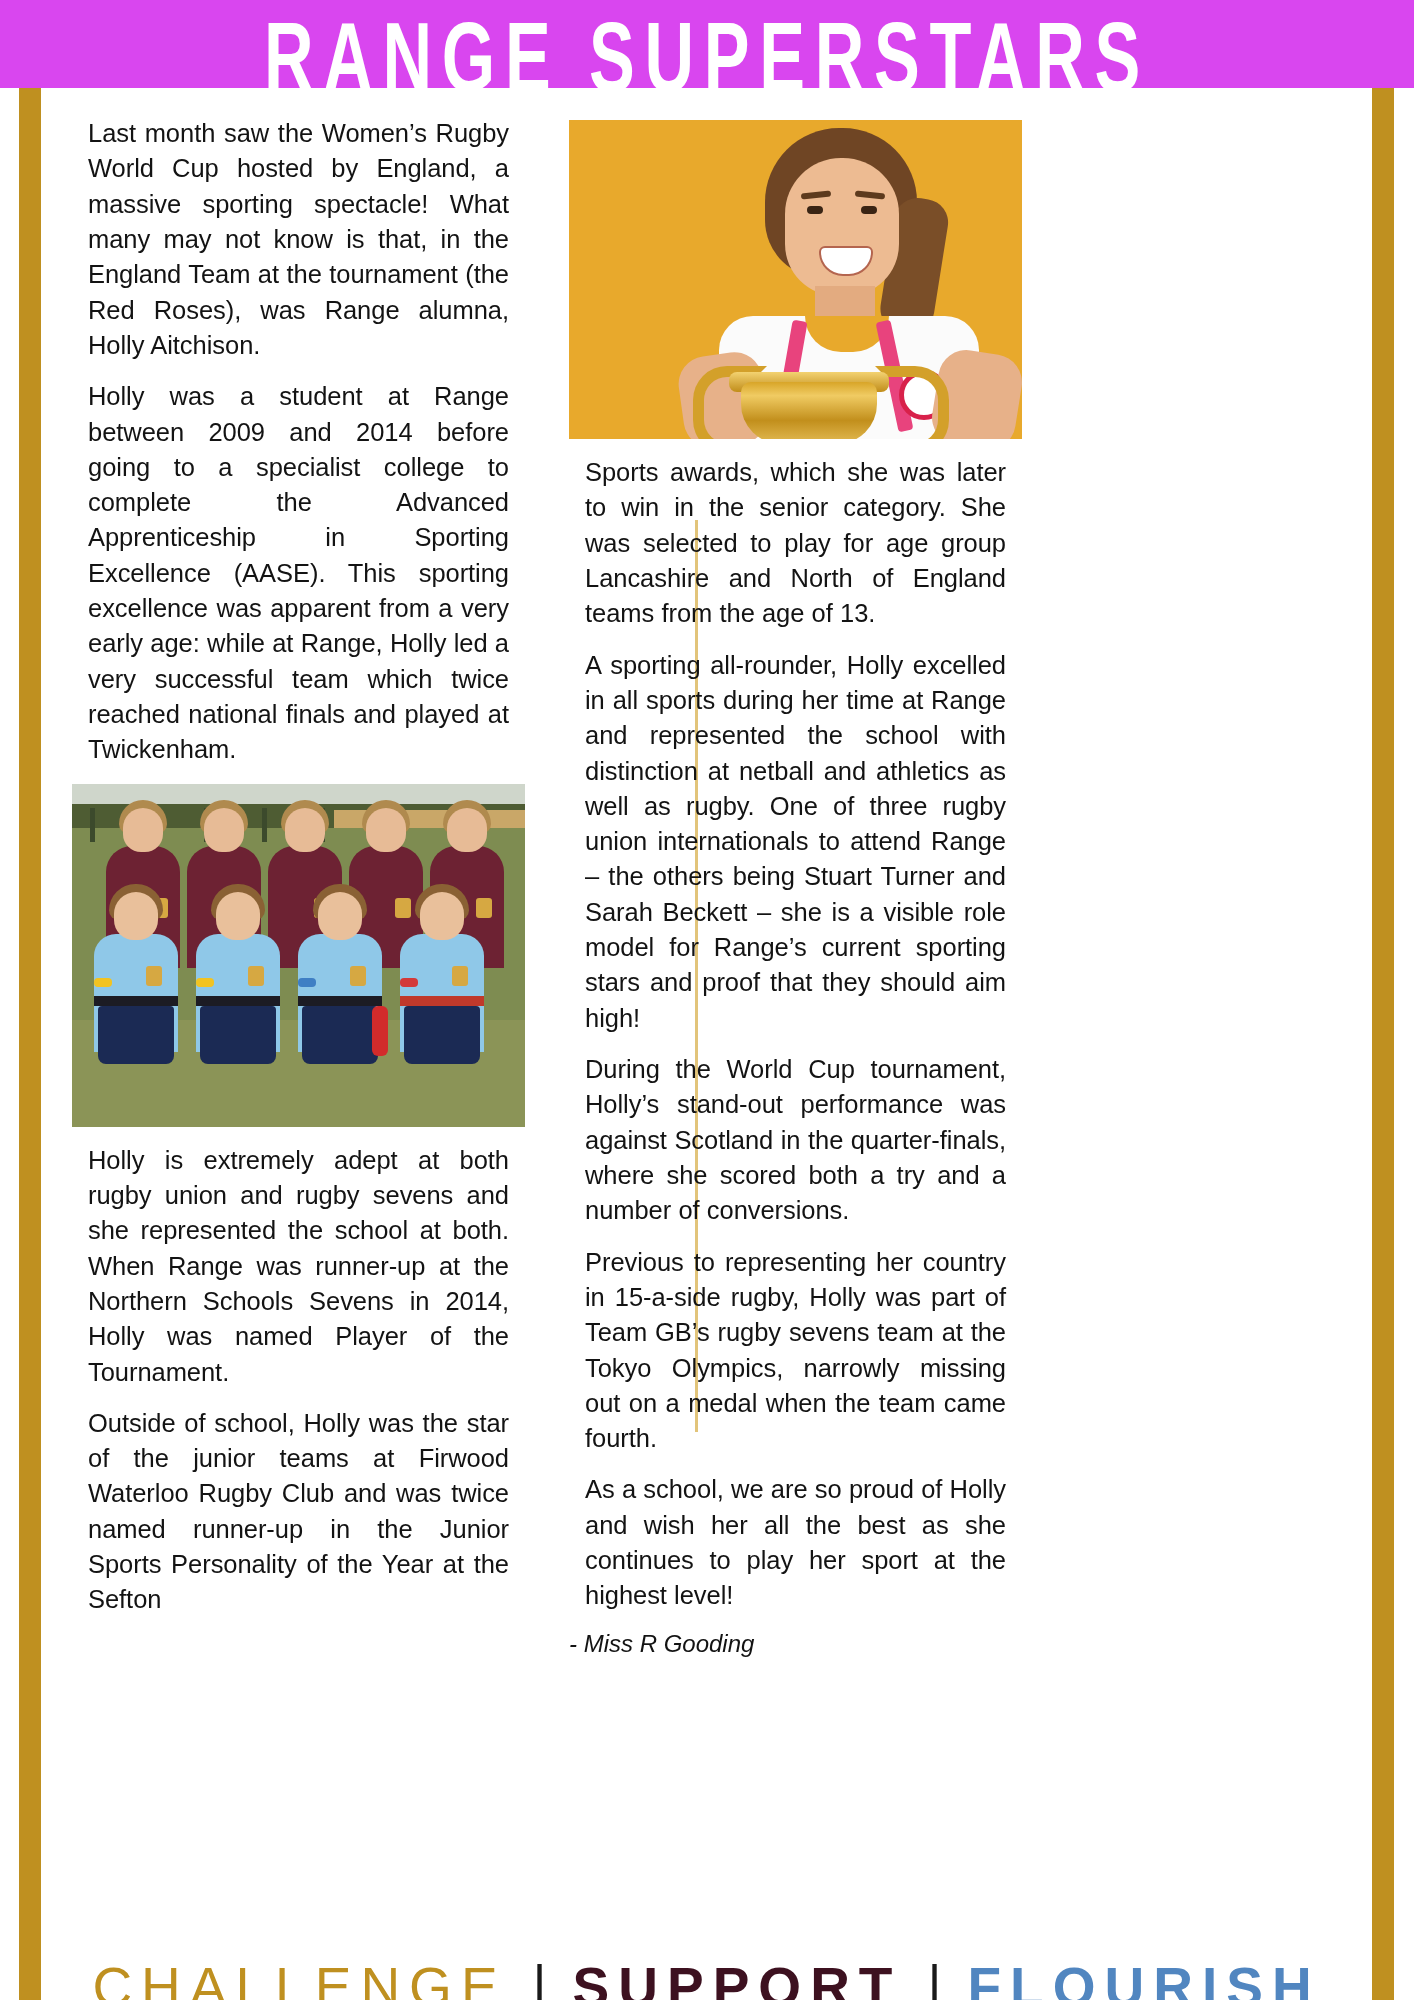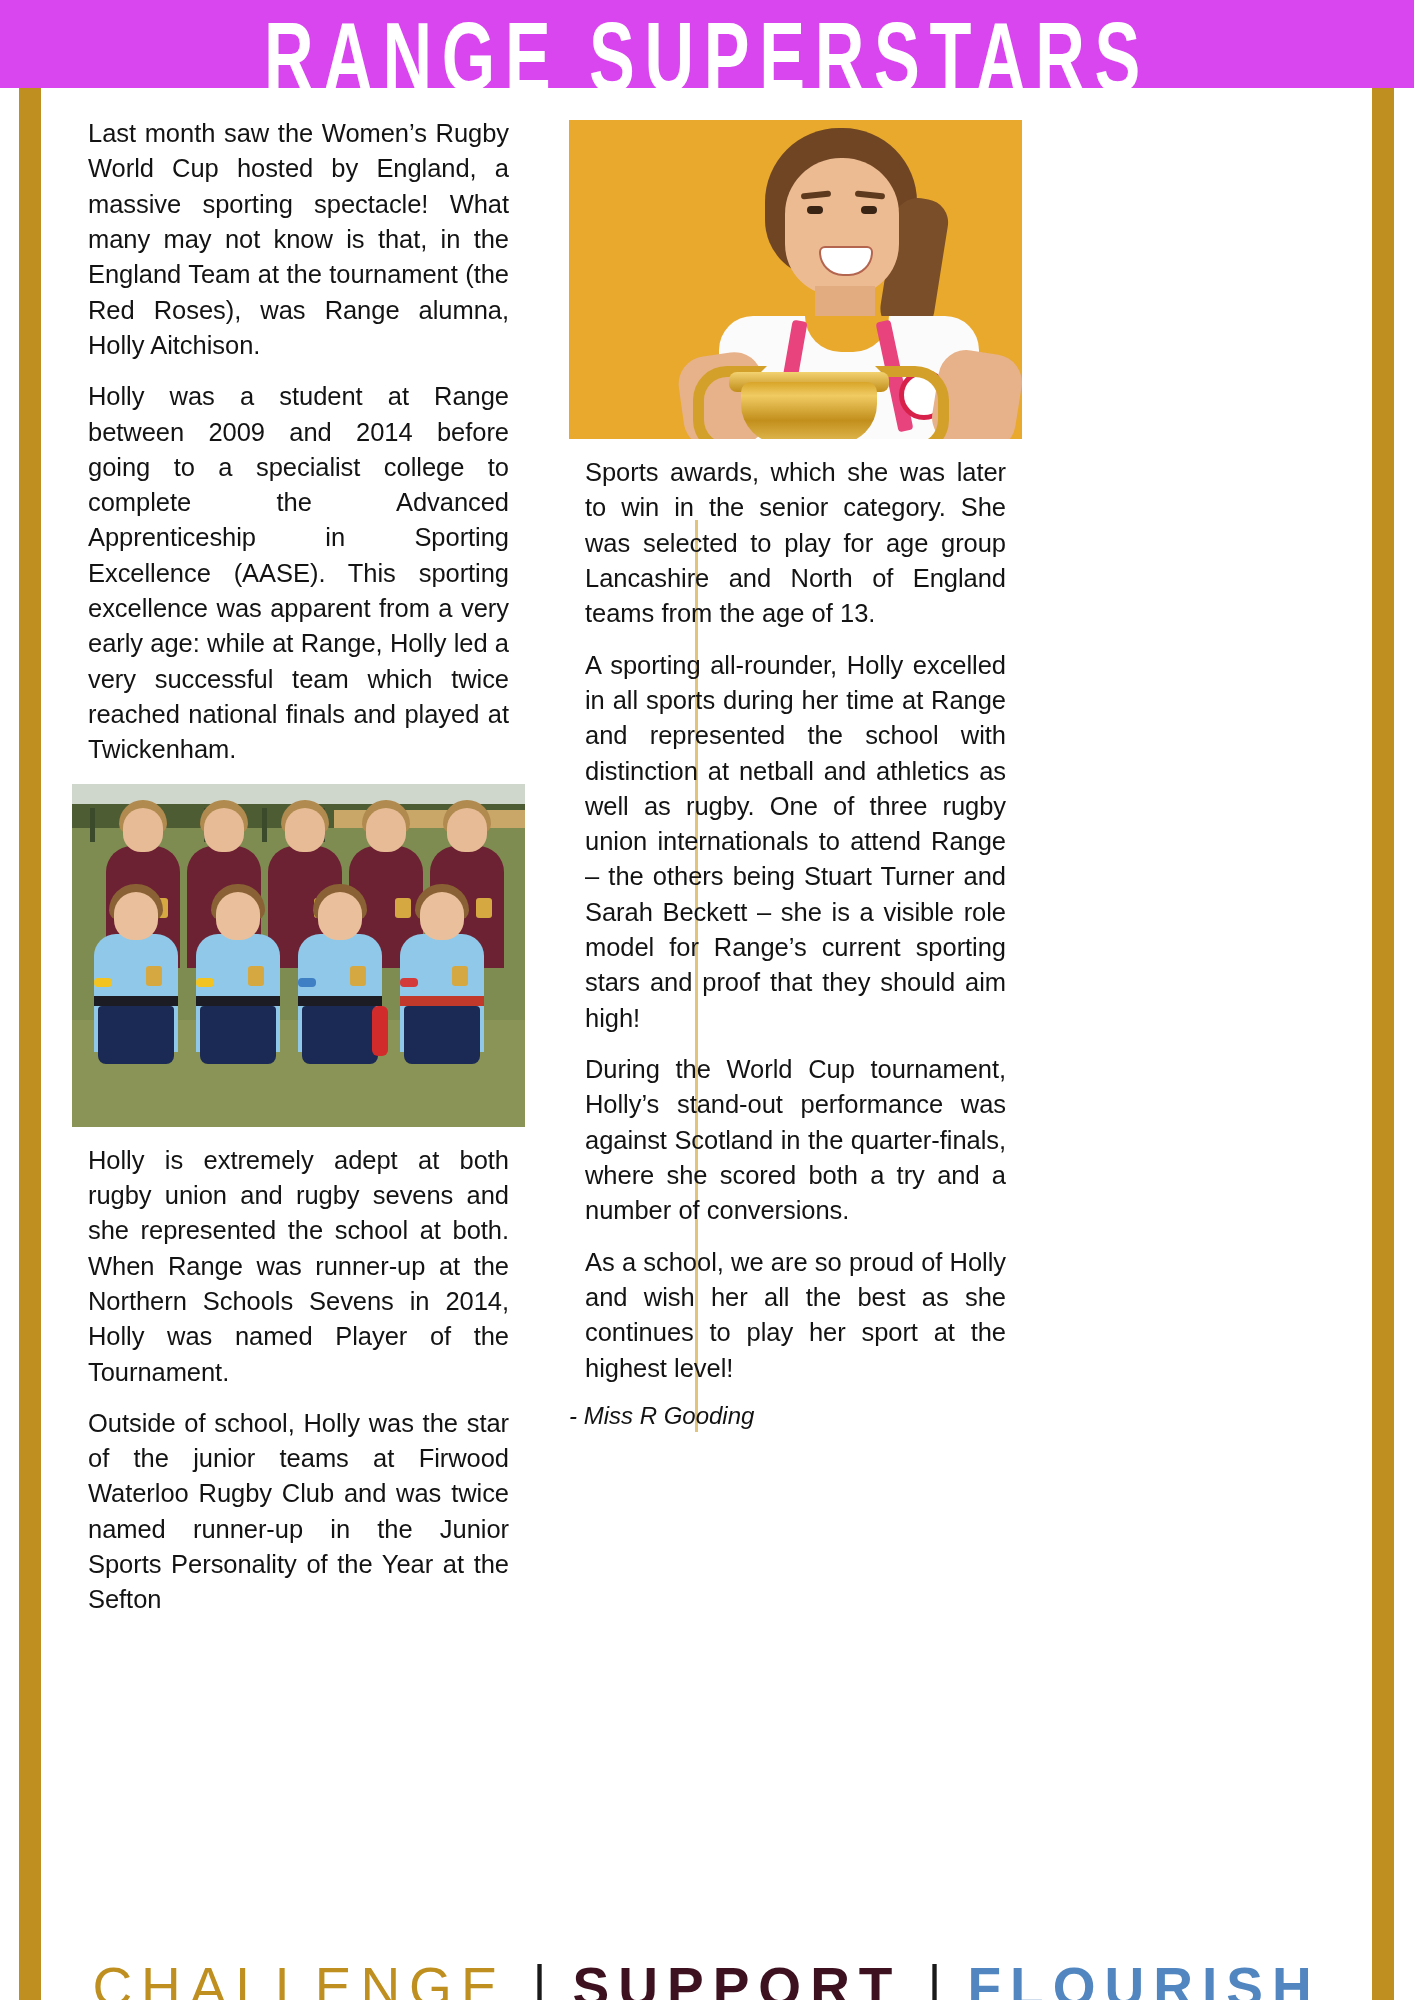--- a/index.html
+++ b/index.html
@@ -437,20 +437,21 @@
           <div class="trophy-rim"></div>
           <div class="trophy-cup"></div>
         </div>
 
         <p class="body">Sports awards, which she was later to win in the senior category. She was selected to play for age group Lancashire and North of England teams from the age of 13.</p>
 
         <p class="body">A sporting all-rounder, Holly excelled in all sports during her time at Range and represented the school with distinction at netball and athletics as well as rugby. One of three rugby union internationals to attend Range – the others being Stuart Turner and Sarah Beckett – she is a visible role model for Range’s current sporting stars and proof that they should aim high!</p>
 
         <p class="body">During the World Cup tournament, Holly’s stand-out performance was against Scotland in the quarter-finals, where she scored both a try and a number of conversions.</p>
 
+        <p class="body">Previous to representing her country in 15-a-side rugby, Holly was part of Team GB’s rugby sevens team at the Tokyo Olympics, narrowly missing out on a medal when the team came fourth.</p>
 
         <p class="body">As a school, we are so proud of Holly and wish her all the best as she continues to play her sport at the highest level!</p>
 
         <p class="signature">- Miss R Gooding</p>
       </div>
 
     </div>
   </div>
 
   <div class="values">

